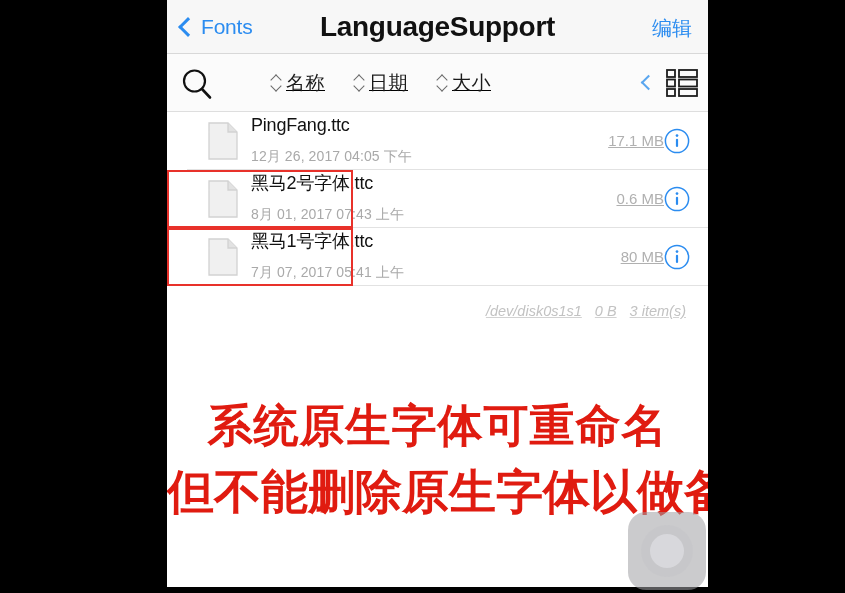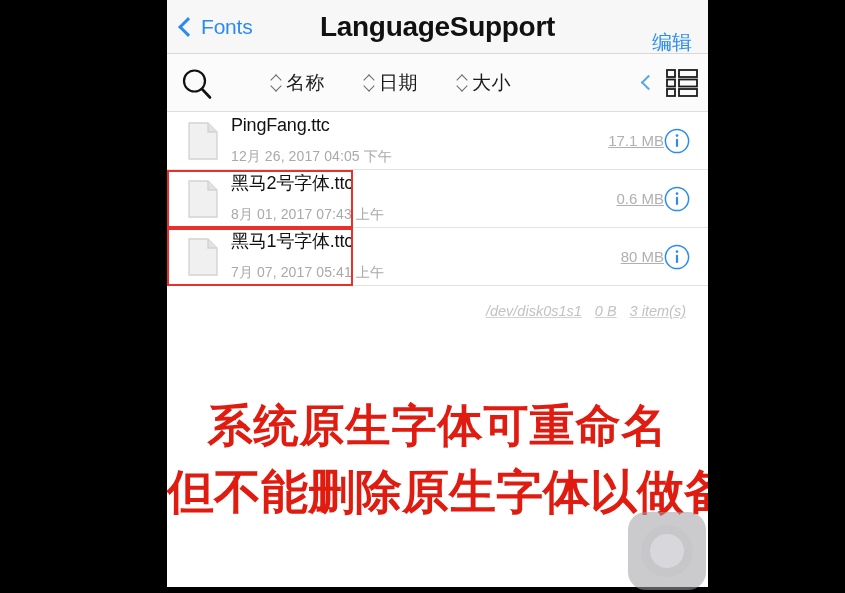--- a/index.html
+++ b/index.html
@@ -72,21 +72,21 @@
     align-items: center;
     justify-content: center;
     font-size: 28px;
     font-weight: bold;
     color: #111;
     letter-spacing: -0.3px;
   }
   .nav-edit {
     position: absolute;
     right: 16px;
-    top: 16px;
+    top: 2px;
     height: 53px;
     display: flex;
     align-items: center;
     font-size: 20px;
     color: #2b8cf0;
     cursor: pointer;
   }
 
   
   .toolbar {
@@ -106,21 +106,22 @@
     height: 36px;
     cursor: pointer;
   }
   .sort-group {
     position: absolute;
     left: 105px;
     top: 0;
     height: 57px;
     display: flex;
     align-items: center;
-    gap: 40px;
+    gap: 30px;
+    text-decoration: underline;
   }
   .sort-item {
     display: flex;
     align-items: center;
     gap: 5px;
     cursor: pointer;
   }
   .sort-arrows {
     display: inline-block;
     width: 9px;
@@ -170,20 +171,21 @@
   }
   .tb-listicon {
     width: 32px;
     height: 28px;
     cursor: pointer;
   }
 
   
   .file-list {
     position: relative;
+    padding-left: 20px;
   }
   .file-row {
     position: relative;
     height: 58px;
     display: flex;
     align-items: center;
     border-bottom: 1px solid #e2e2e2;
     box-sizing: border-box;
     cursor: pointer;
   }

